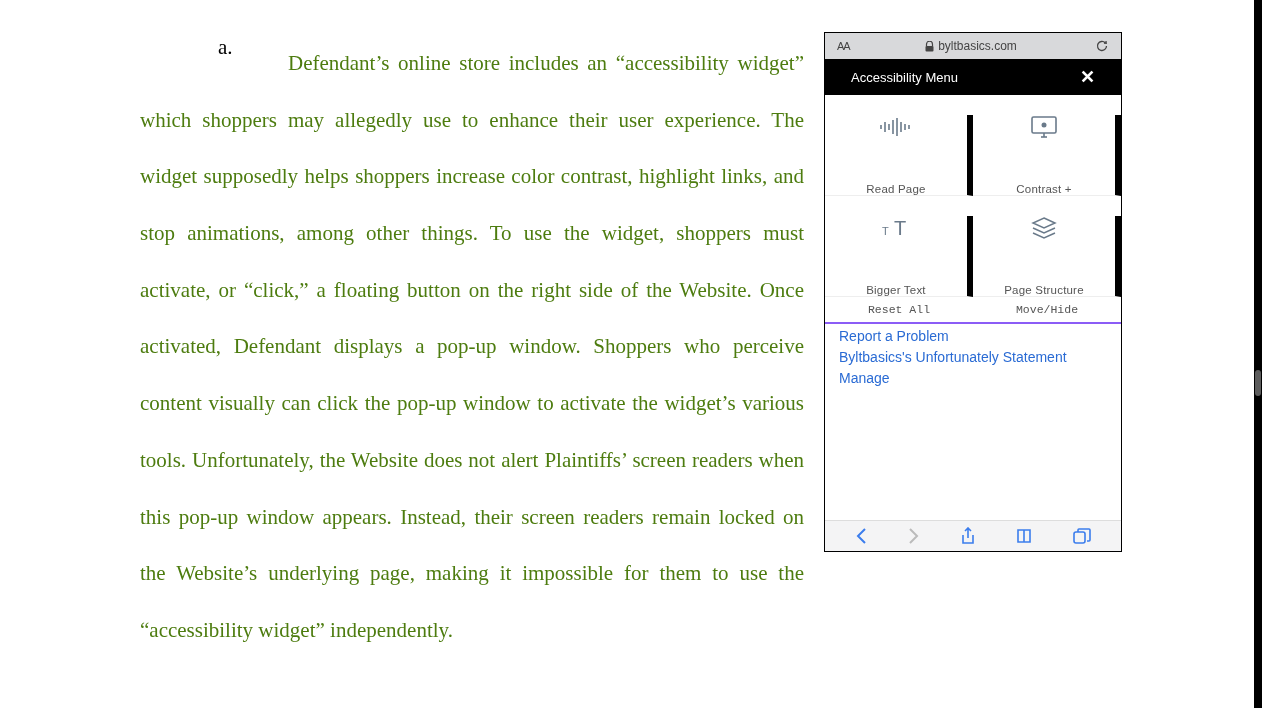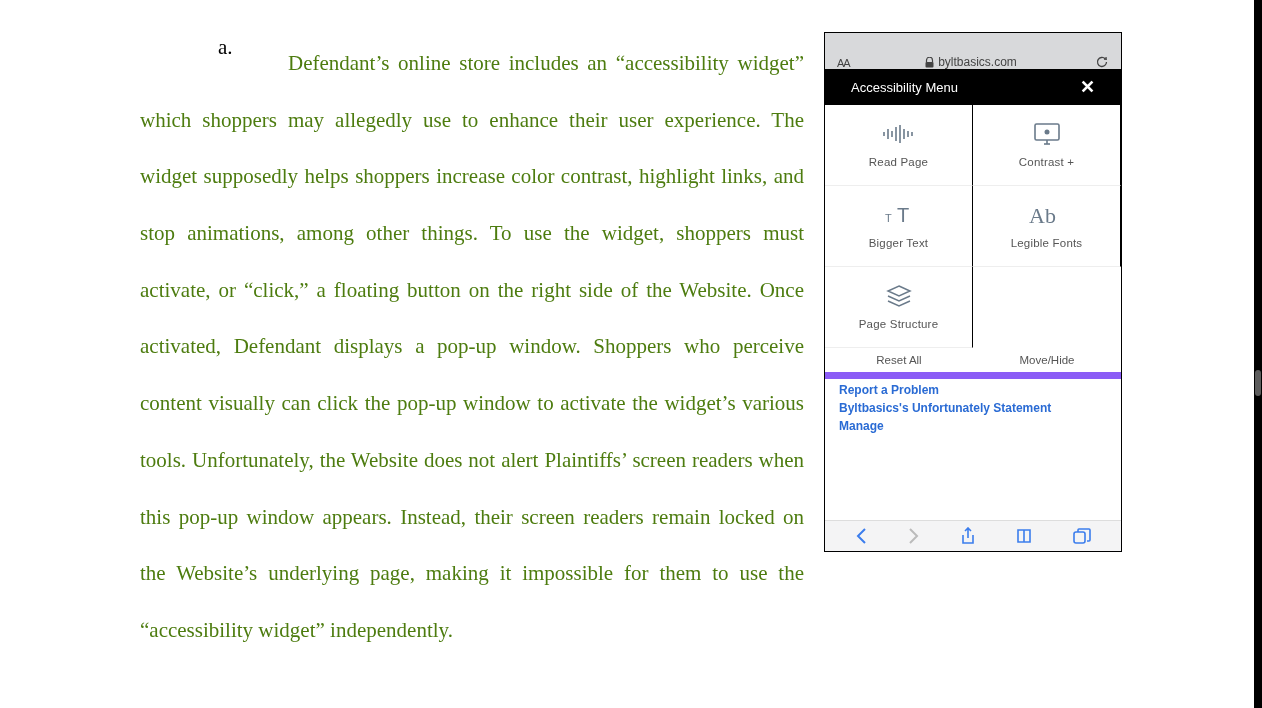--- a/index.html
+++ b/index.html
@@ -40,24 +40,24 @@
     margin-top: -3px;
     border: 1px solid #000;
     background: #fff;
     font-family: -apple-system, Helvetica, Arial, sans-serif;
     box-sizing: border-box;
     position: relative;
     overflow: hidden;
   }
   
   .safari-top {
-    height: 36px;
+    height: 26px;
     background: #d8d9db;
     display: flex;
-    align-items: flex-end;
+    align-items: center;
     padding: 0 12px;
     font-size: 12px;
     color: #444;
     position: relative;
   }
   .aa { font-size: 11px; letter-spacing: -1px; }
   .url-wrap {
     position: absolute;
     left: 0; right: 4px;
     display: flex;
@@ -84,28 +84,29 @@
   .close-x {
     font-size: 18px;
     font-weight: bold;
   }
   
   .grid {
     display: grid;
     grid-template-columns: 1fr 1fr;
   }
   .tile {
-    border-right: 1px solid #000000;
+    border-right: 6px solid #000000;
     border-bottom: 1px solid #eee;
     height: 80px;
     display: flex;
     flex-direction: column;
     align-items: center;
-    justify-content: center;
+    justify-content: space-between;
     gap: 10px;
+    margin-top: 20px;
   }
   .tile-label {
     font-size: 11.5px;
     color: #555;
     letter-spacing: 0.2px;
   }
   .tile-icon {
     height: 24px;
     display: flex;
     align-items: center;
@@ -118,34 +119,34 @@
     border: 1.8px solid #555;
     border-radius: 11px;
     display: flex;
     align-items: center;
     justify-content: center;
   }
   
   .half-row {
     display: grid;
     grid-template-columns: 1fr 1fr;
-    border-bottom: 7px solid #8b5cf6;
+    border-bottom: 2px solid #8b5cf6;
+    font-family: Liberation Mono, monospace;
   }
   .half-row > div {
     text-align: center;
     font-size: 11.5px;
     color: #555;
     padding: 6px 0;
   }
   .links {
-    font-size: 12px;
+    font-size: 14px;
     color: #2a6bd4;
     padding: 2px 14px 0 14px;
     line-height: 1.5;
-    font-weight: bold;
   }
   .links div { white-space: nowrap; overflow: hidden; }
   
   .safari-bottom {
     position: absolute;
     bottom: 0; left: 0; right: 0;
     height: 30px;
     background: #f4f4f5;
     border-top: 1px solid #ddd;
     display: flex;
@@ -245,28 +246,20 @@
           <svg width="36" height="22" viewBox="0 0 36 22">
               <text x="4" y="18" font-size="11" fill="#6a7a8a" font-family="Arial">T</text>
               <text x="16" y="18" font-size="20" fill="#6a7a8a" font-family="Arial">T</text>
             </svg>
         </div>
         <div class="tile-label">Bigger Text</div>
       </div>
 
 
 
-      <div class="tile">
-        <div class="tile-icon">
-          <svg width="40" height="24" viewBox="0 0 40 24">
-              <text x="2" y="20" font-size="22" fill="#6a7a8a" font-family="Georgia">Ab</text>
-            </svg>
-        </div>
-        <div class="tile-label">Legible Fonts</div>
-      </div>
 
       <div class="tile">
         <div class="tile-icon">
           <svg width="26" height="22" viewBox="0 0 26 22">
               <path d="M13 1l11 5-11 5L2 6z M2 11l11 5 11-5 M2 16l11 5 11-5" fill="none" stroke="#6a7a8a" stroke-width="1.5"></path>
             </svg>
         </div>
         <div class="tile-label">Page Structure</div>
       </div>
 

